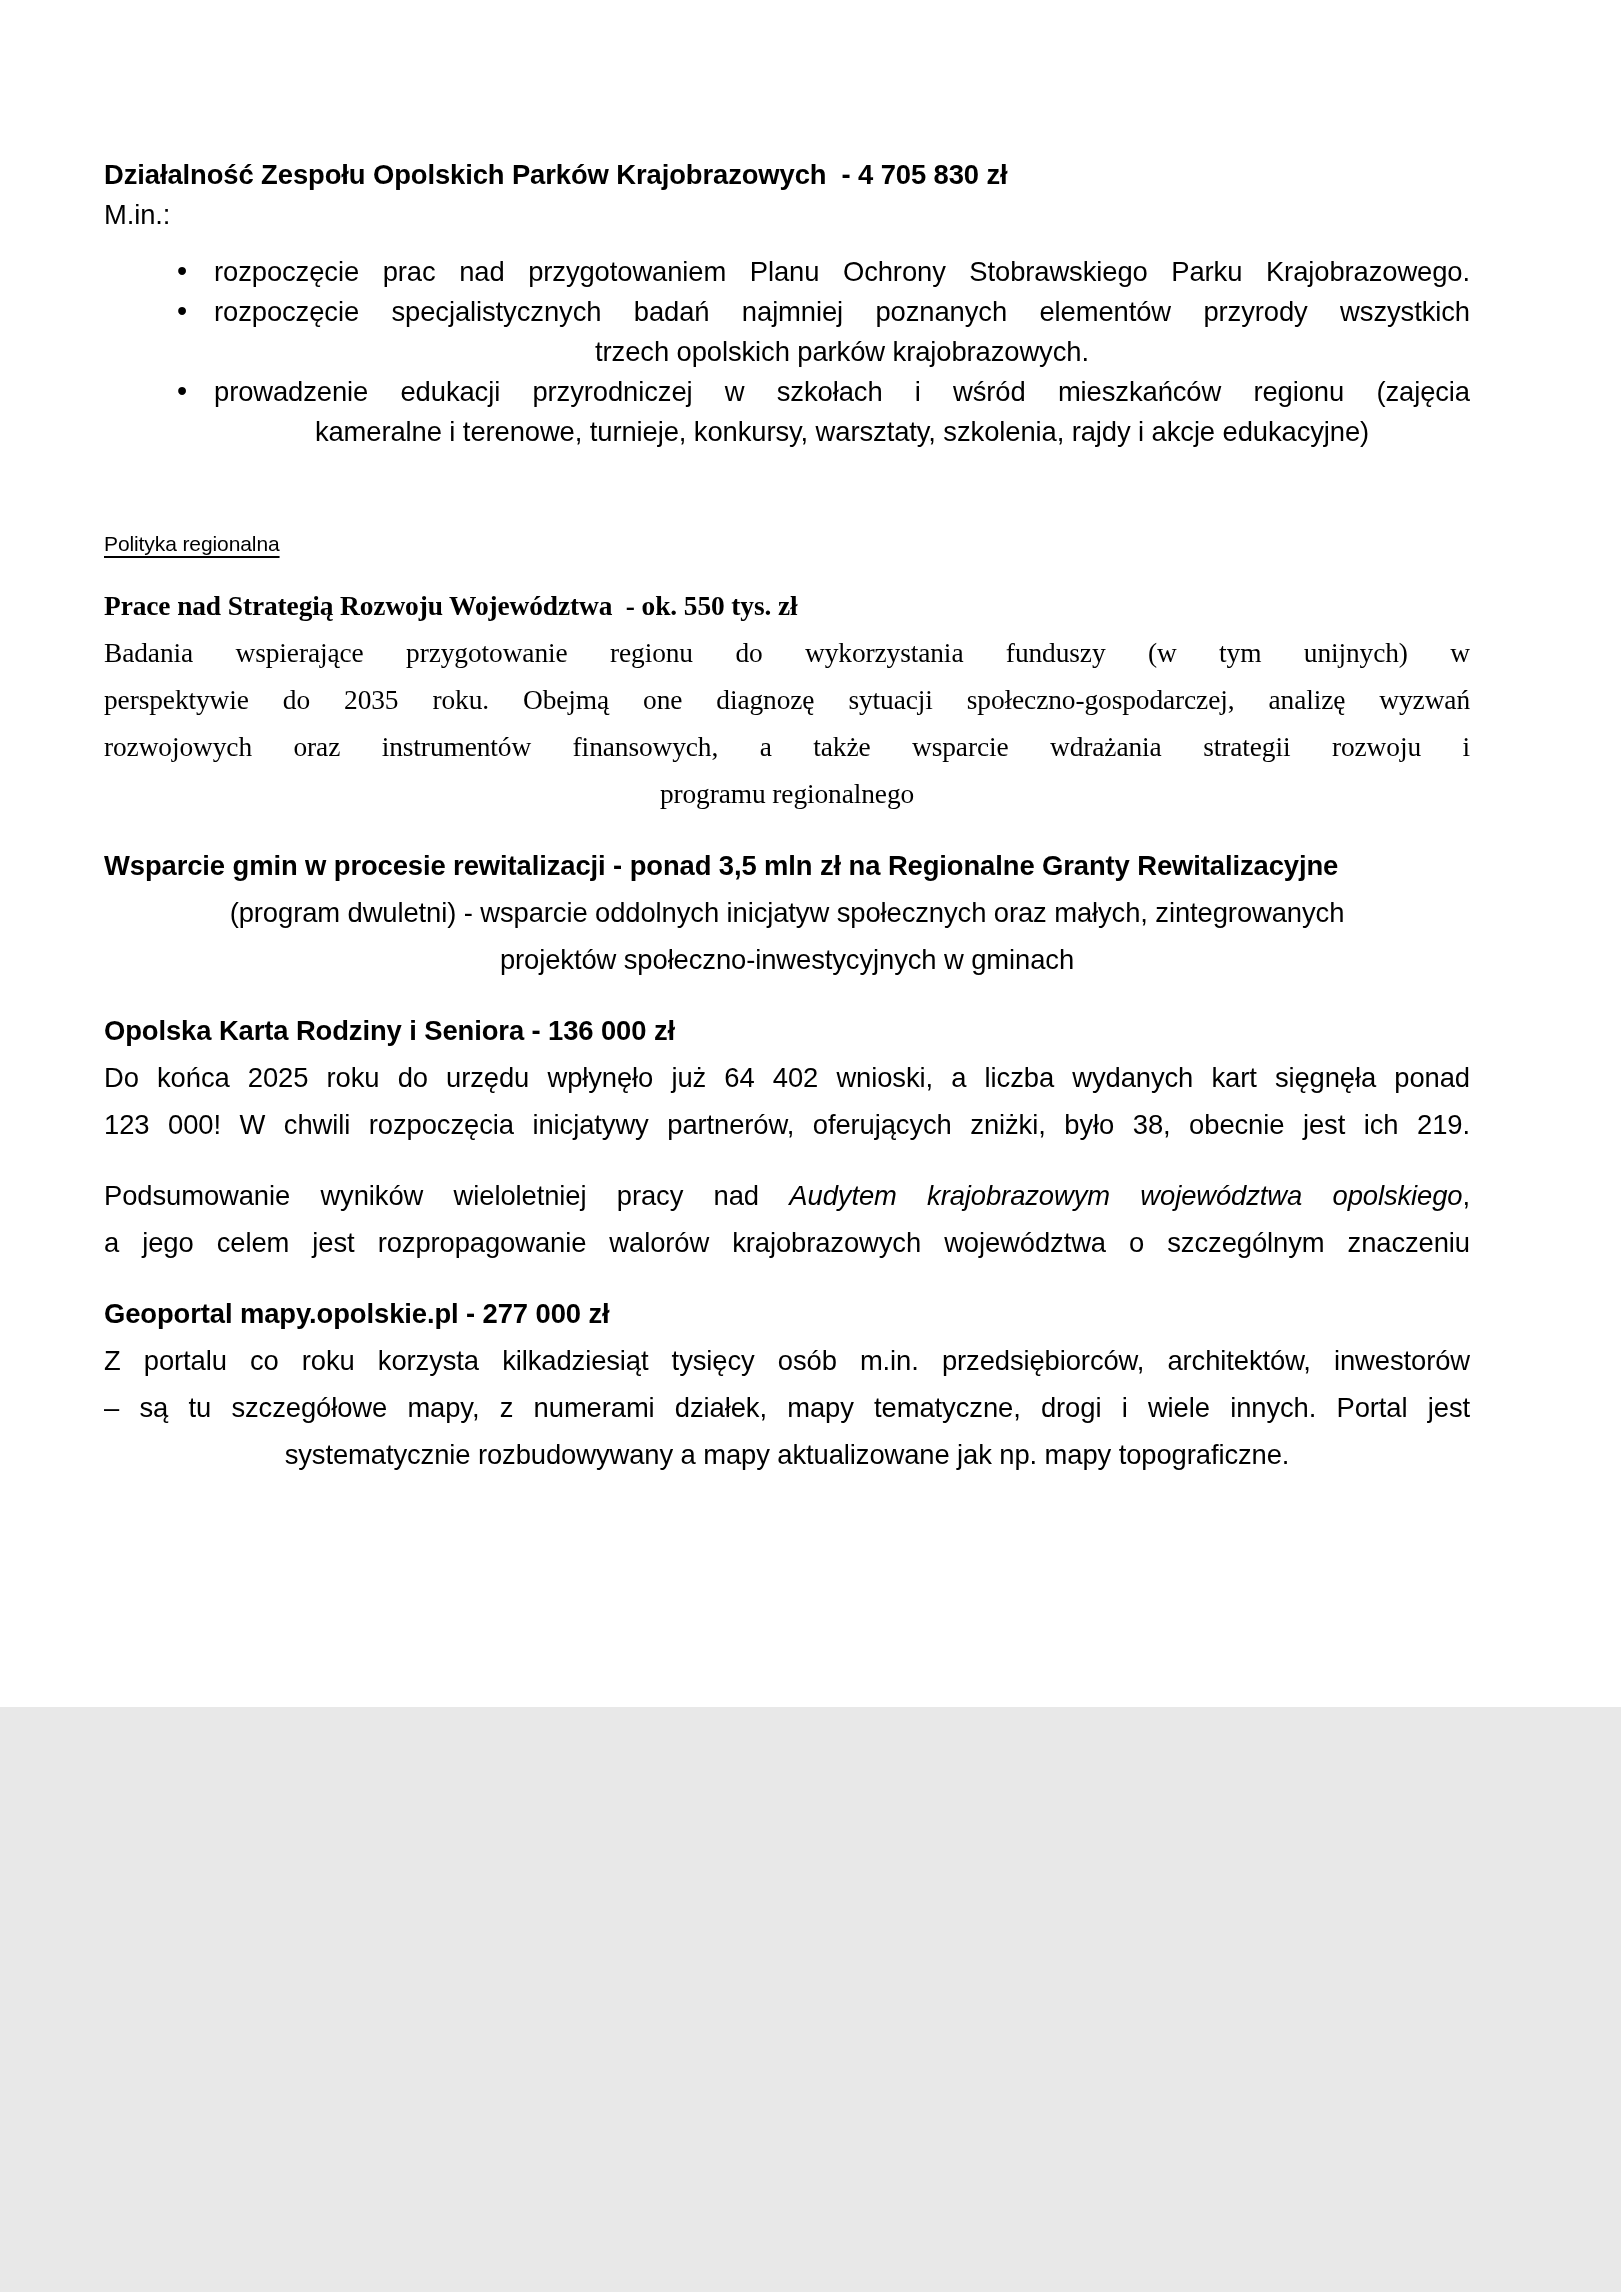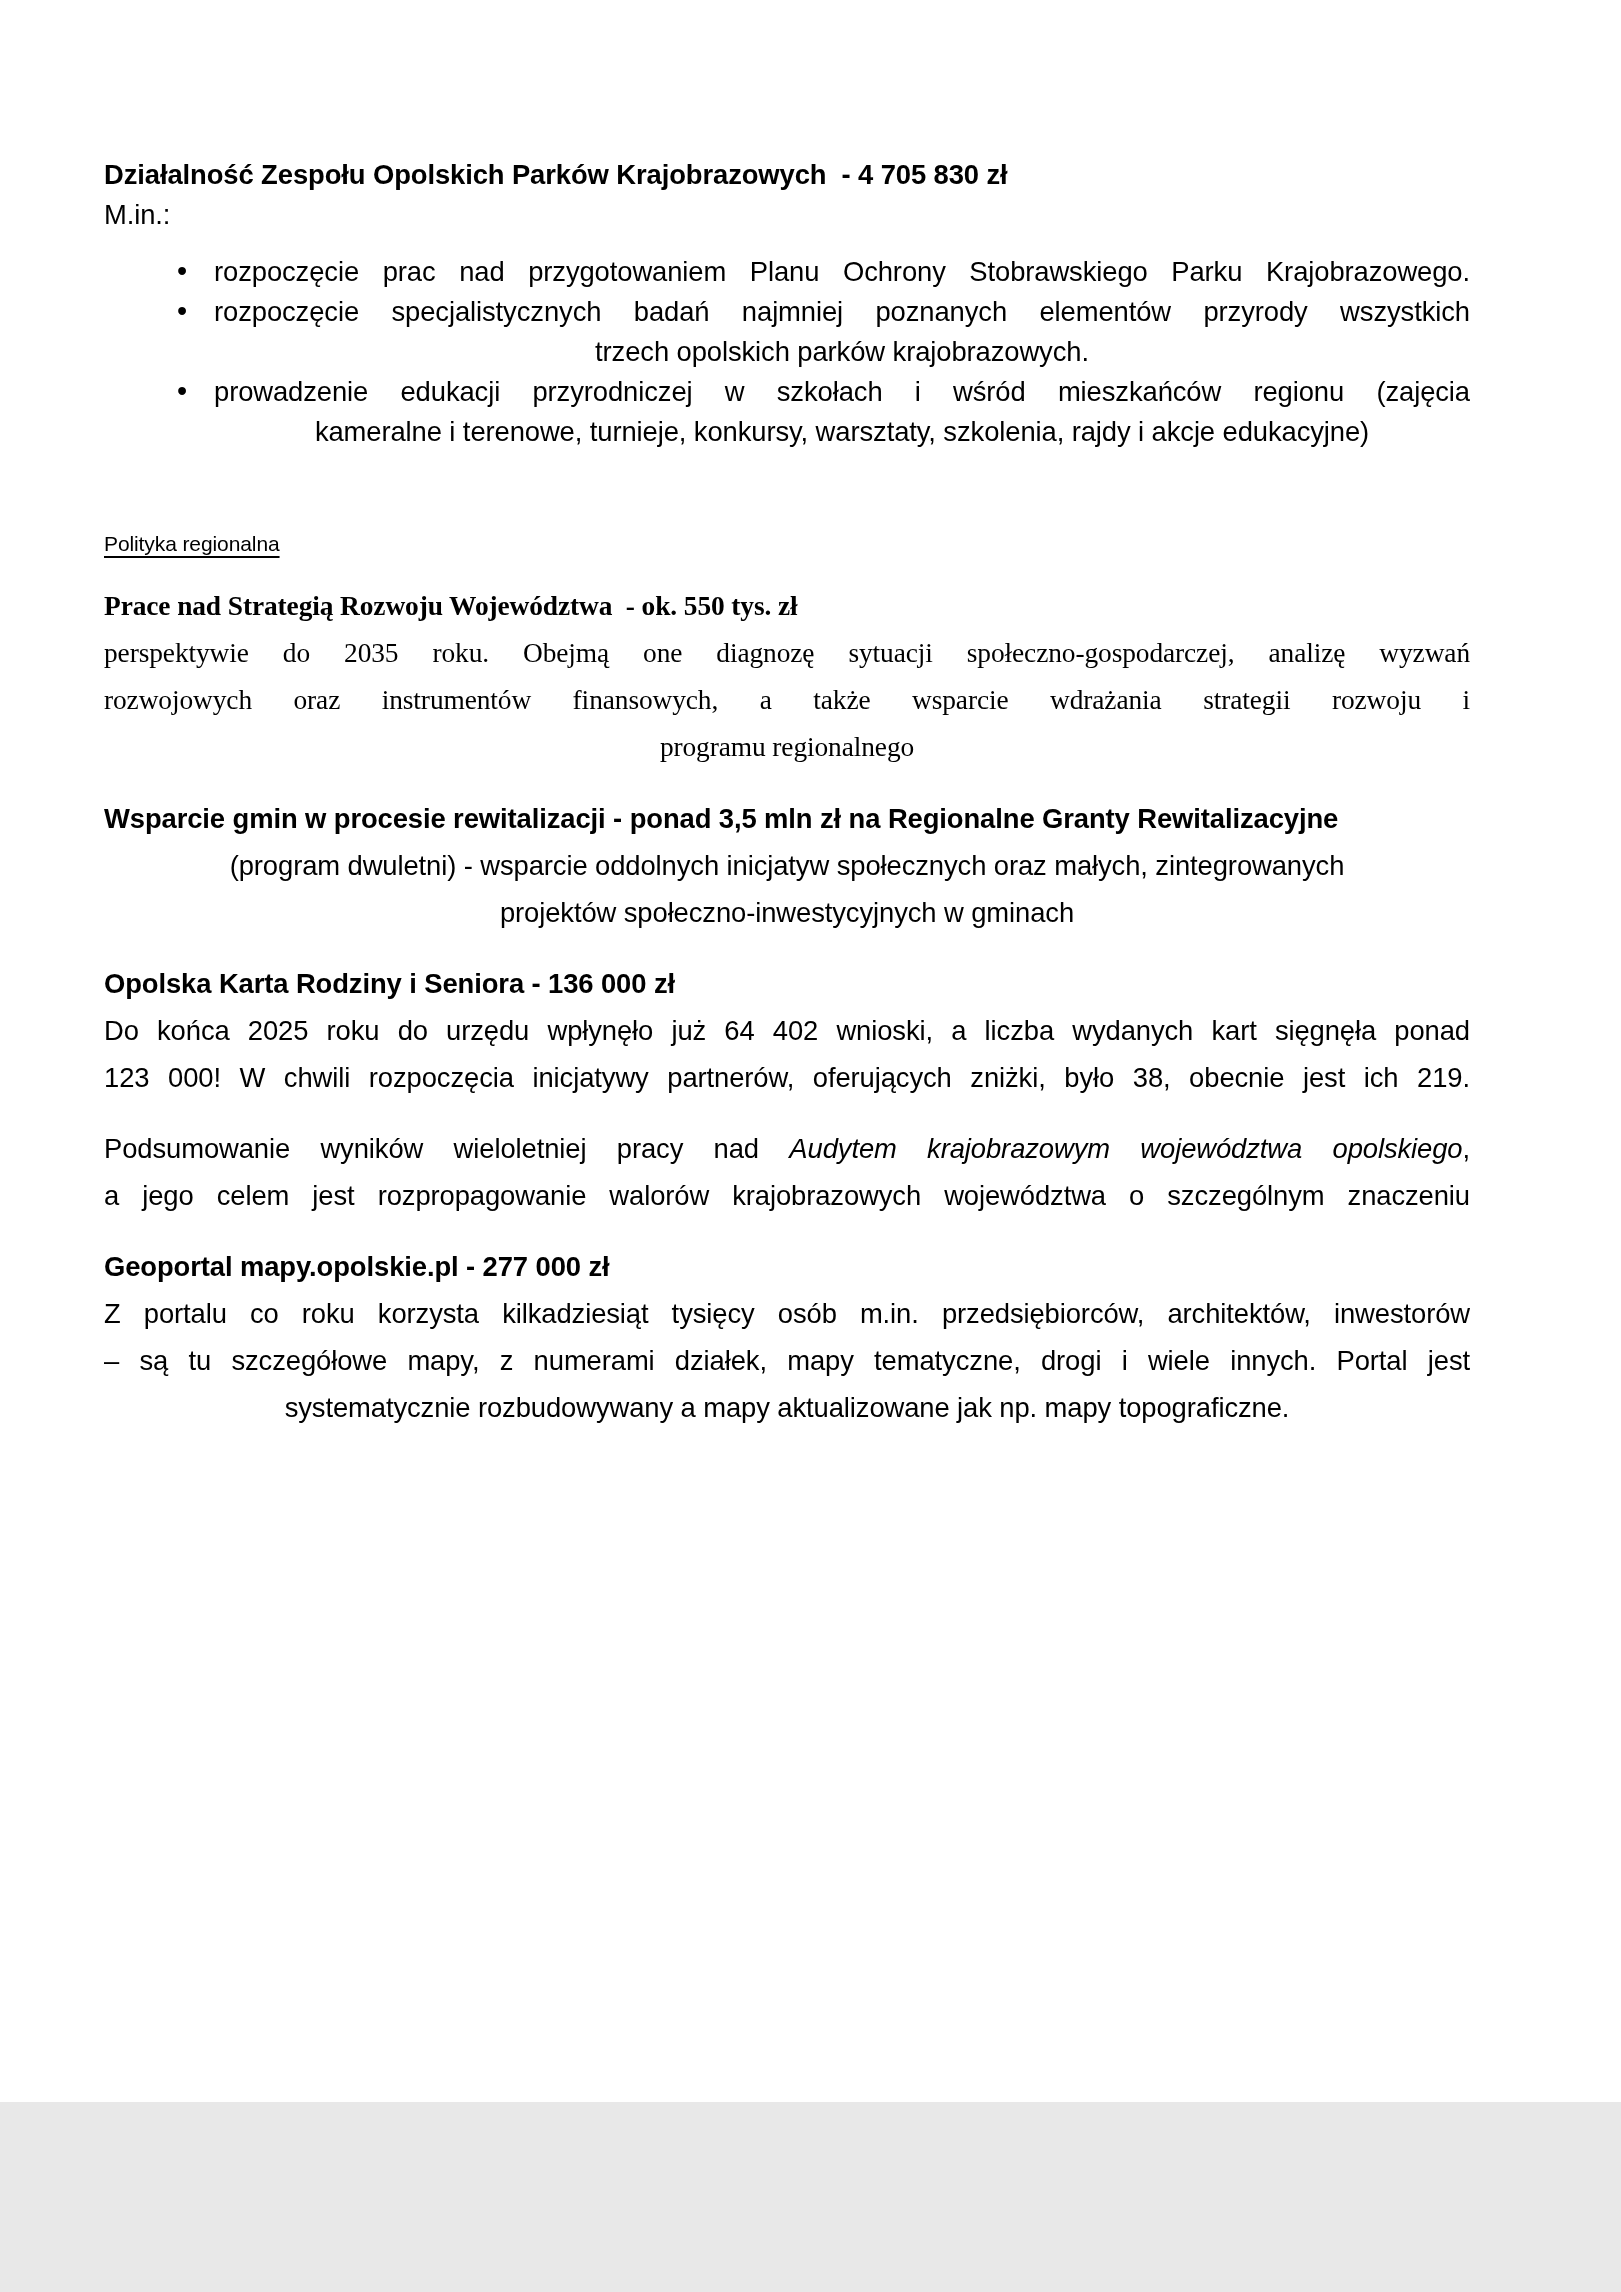--- a/index.html
+++ b/index.html
@@ -1,18 +1,18 @@
 <!DOCTYPE html>
 <html><head>
 <meta charset="utf-8">
 <style>
   html,body{margin:0;padding:0;background:#e8e8e8;}
   .page{
     position:relative;
-    width:1621px;height:2102px;
+    width:1621px;height:1707px;
     margin:0 auto;
     background:#ffffff;
     color:#000000;
     font-family:"Liberation Sans","DejaVu Sans",sans-serif;
     box-sizing:border-box;
     padding:155px 151px 0 104px;
     letter-spacing:-0.1px;
     overflow:hidden;
   }
   .title{
@@ -55,20 +55,21 @@
       </div>
       <div class="item">
         <span class="bullet">•</span>
         <div class="line flush">prowadzenie edukacji przyrodniczej w szkołach i wśród mieszkańców regionu (zajęcia</div>
         <div class="line">kameralne i terenowe, turnieje, konkursy, warsztaty, szkolenia, rajdy i akcje edukacyjne)</div>
       </div>
     </div>
     <div class="underline-h">Polityka regionalna</div>
     <div class="section first">
       <div class="heading">Prace nad Strategią Rozwoju Województwa  - ok. 550 tys. zł</div>
+      <div class="line flush">Badania wspierające przygotowanie regionu do wykorzystania funduszy (w tym unijnych) w</div>
       <div class="line flush">perspektywie do 2035 roku. Obejmą one diagnozę sytuacji społeczno-gospodarczej, analizę wyzwań</div>
       <div class="line flush">rozwojowych oraz instrumentów finansowych, a także wsparcie wdrażania strategii rozwoju i</div>
       <div class="line">programu regionalnego</div>
     </div>
     <div class="section">
       <div class="heading">Wsparcie gmin w procesie rewitalizacji - ponad 3,5 mln zł na Regionalne Granty Rewitalizacyjne</div>
       <div class="line">(program dwuletni) - wsparcie oddolnych inicjatyw społecznych oraz małych, zintegrowanych</div>
       <div class="line">projektów społeczno-inwestycyjnych w gminach</div>
     </div>
     <div class="section">

